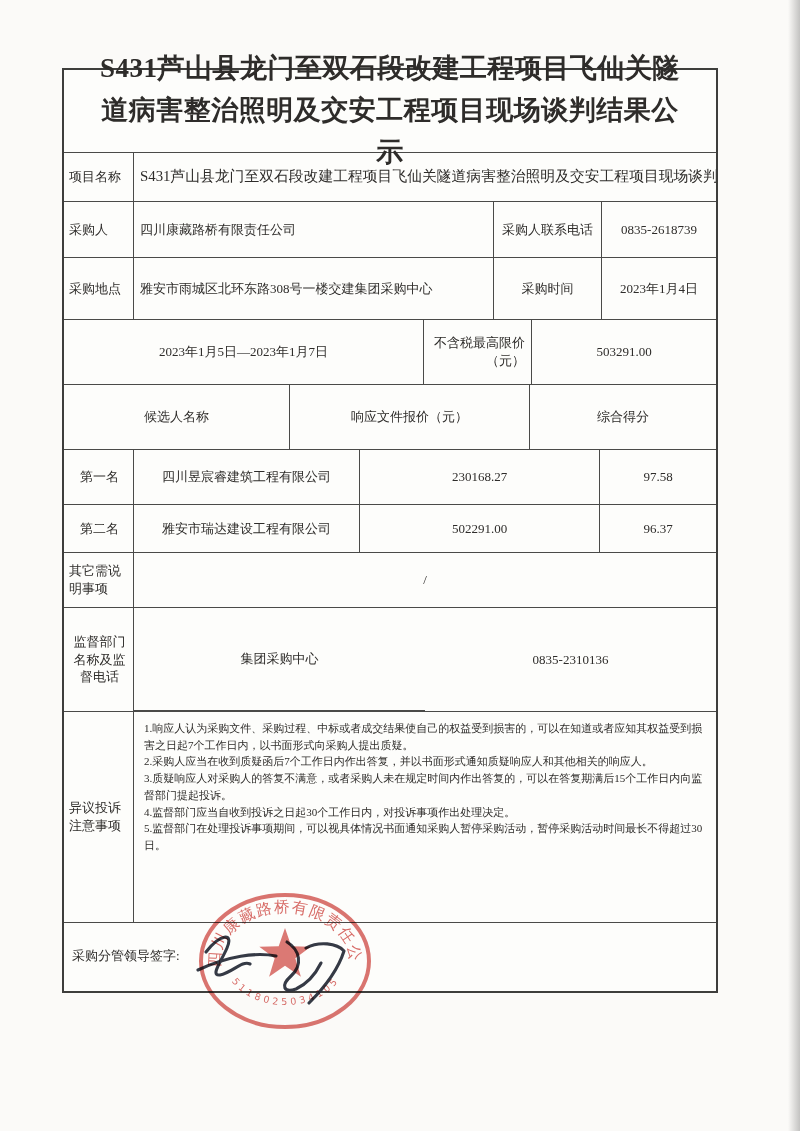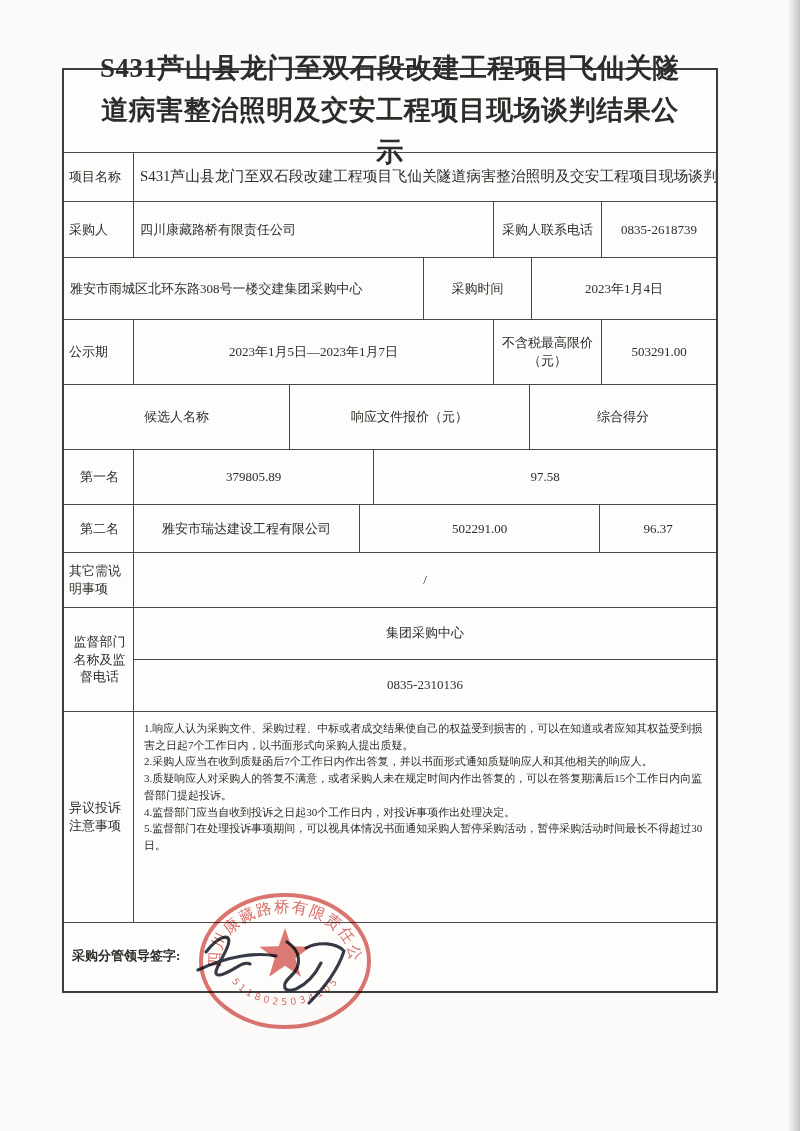--- a/index.html
+++ b/index.html
@@ -12,38 +12,38 @@
   }
   .scan-edge{
     position:absolute;top:0;right:0;width:12px;height:1131px;
     background:linear-gradient(to right,rgba(0,0,0,0),rgba(90,90,90,.35));
   }
   .tbl{
     position:absolute;left:62px;top:68px;width:656px;height:925px;
     border:2px solid #3e3e3c;box-sizing:border-box;background:#fdfdfb;
   }
   .row{display:flex;box-sizing:border-box;border-bottom:1.5px solid #4a4a48;}
-  .row:last-child{border-bottom:none;font-weight:bold;}
+  .row:last-child{border-bottom:none;}
   .cell{
     box-sizing:border-box;border-right:1.5px solid #4a4a48;
     display:flex;align-items:center;padding:2px 6px;
     font-size:13px;line-height:1.35;
   }
   .cell:last-child{border-right:none;}
   .c-label{flex:0 0 70px;padding:2px 3px 2px 5px;text-align:left;}
   .c-center{justify-content:center;text-align:center;}
   .c-val{flex:1 1 auto;}
   .c2-info{flex:0 0 360px;}
-  .c3-info{flex:0 0 108px;}
+  .c3-info{flex:0 0 108px;text-align:right;}
   .c2-cand{flex:0 0 226px;}
   .c3-cand{flex:0 0 240px;}
   .c4{flex:1 1 auto;}
   .nowrap{white-space:nowrap;font-size:14.8px;overflow:hidden;font-family:Liberation Serif, serif;}
   .title-row .cell{font-size:27px;font-weight:bold;letter-spacing:.5px;line-height:1.55;padding:4px 27px;}
-  .sup-right{flex:1 1 auto;display:flex;flex-direction:column;padding:0;align-items:stretch;}
+  .sup-right{flex:1 1 auto;display:flex;flex-direction:row;padding:0;align-items:stretch;}
   .sup-sub{flex:1 1 50%;display:flex;align-items:center;justify-content:center;text-align:center;box-sizing:border-box;}
   .sup-sub:first-child{border-bottom:1.5px solid #4a4a48;}
   .complaint-text{flex:1 1 auto;display:block;padding:8px 10px 6px 10px;font-size:11px;line-height:1.52;align-items:flex-start;}
   .complaint-text p{margin:0;}
   .sig-cell{flex:1 1 auto;padding-left:8px;position:relative;}
   .overlay{position:absolute;pointer-events:none;}
   #signature-svg{left:190px;top:918px;z-index:4;}
   #seal-svg{left:195px;top:889px;z-index:5;mix-blend-mode:multiply;opacity:.88;}
 </style>
 </head>
@@ -61,41 +61,42 @@
   </div>
 
   <div class="row" style="height:56px">
     <div class="cell c-label">采购人</div>
     <div class="cell c2-info">四川康藏路桥有限责任公司</div>
     <div class="cell c3-info c-center">采购人联系电话</div>
     <div class="cell c4 c-center">0835-2618739</div>
   </div>
 
   <div class="row" style="height:62px">
+    <div class="cell c-label">采购地点</div>
     <div class="cell c2-info">雅安市雨城区北环东路308号一楼交建集团采购中心</div>
     <div class="cell c3-info c-center">采购时间</div>
     <div class="cell c4 c-center">2023年1月4日</div>
   </div>
 
   <div class="row" style="height:65px">
-    <div class="cell c-label">公示期</div>
     <div class="cell c2-info c-center">2023年1月5日—2023年1月7日</div>
     <div class="cell c3-info c-center">不含税最高限价（元）</div>
     <div class="cell c4 c-center">503291.00</div>
   </div>
 
   <div class="row" style="height:65px">
     <div class="cell c2-cand c-center">候选人名称</div>
     <div class="cell c3-cand c-center">响应文件报价（元）</div>
     <div class="cell c4 c-center">综合得分</div>
   </div>
 
   <div class="row" style="height:55px">
     <div class="cell c-label c-center">第一名</div>
-    <div class="cell c3-cand c-center">379805.89</div>
+    <div class="cell c2-cand c-center">四川昱宸睿建筑工程有限公司</div>
+    <div class="cell c3-cand c-center">230168.27</div>
     <div class="cell c4 c-center">97.58</div>
   </div>
 
   <div class="row" style="height:48px">
     <div class="cell c-label c-center">第二名</div>
     <div class="cell c2-cand c-center">雅安市瑞达建设工程有限公司</div>
     <div class="cell c3-cand c-center">502291.00</div>
     <div class="cell c4 c-center">96.37</div>
   </div>
 

